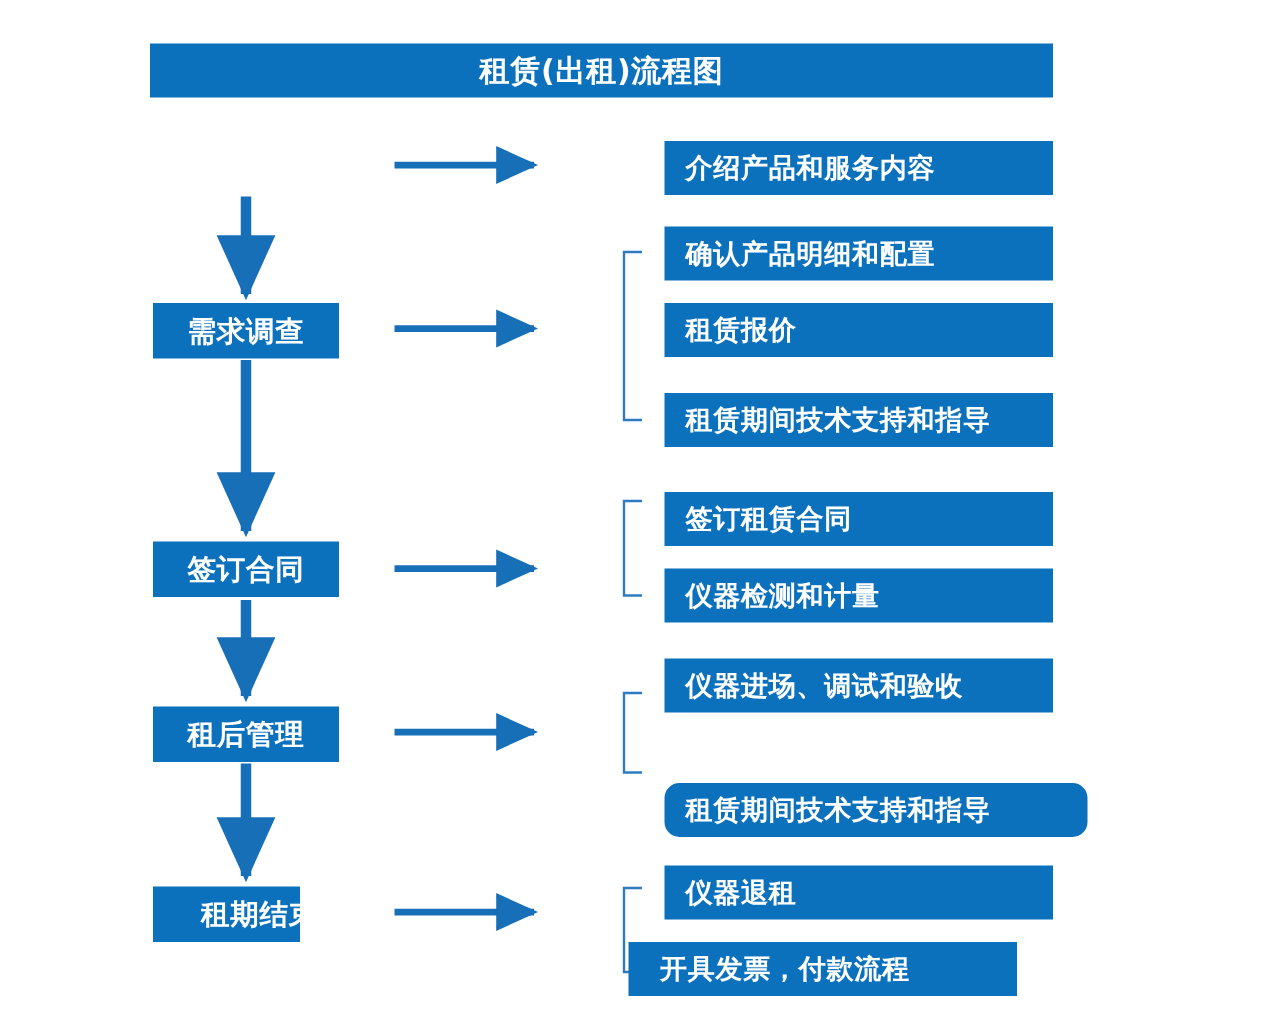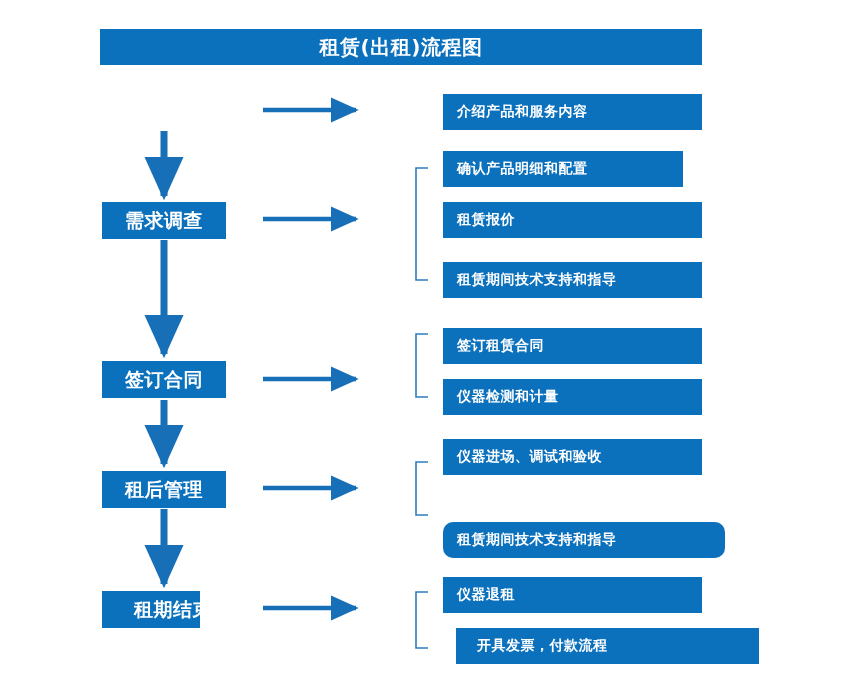--- a/index.html
+++ b/index.html
@@ -36,21 +36,21 @@
     justify-content: center;
     font-size: 20px;
   }
   .stage-box {
     justify-content: center;
     font-size: 19px;
   }
   .detail-box {
     justify-content: flex-start;
     padding-left: 14px;
-    font-size: 14px;
+    font-size: 18px;
   }
   svg { display: block; overflow: visible; }
 </style>
 </head>
 <body>
 
 <div id="canvas">
 
   <div class="box title-bar" style="left:100px; top:13px; width:602px; height:36px;">
     <span>租赁(出租)流程图</span>
@@ -123,21 +123,21 @@
   </div>
 
   <div class="box stage-box" style="left:102px; top:575px; width:98px; height:37px;padding-left:44px;">
     <span>租期结束</span>
   </div>
 
   <div class="box detail-box" style="left:443px; top:78px; width:259px; height:36px;">
     <span>介绍产品和服务内容</span>
   </div>
 
-  <div class="box detail-box" style="left:443px; top:135px; width:240px; height:36px;">
+  <div class="box detail-box" style="left:443px; top:135px; width:259px; height:36px;">
     <span>确认产品明细和配置</span>
   </div>
   <div class="box detail-box" style="left:443px; top:186px; width:259px; height:36px;">
     <span>租赁报价</span>
   </div>
   <div class="box detail-box" style="left:443px; top:246px; width:259px; height:36px;">
     <span>租赁期间技术支持和指导</span>
   </div>
 
   <div class="box detail-box" style="left:443px; top:312px; width:259px; height:36px;">
@@ -150,17 +150,17 @@
   <div class="box detail-box" style="left:443px; top:423px; width:259px; height:36px;">
     <span>仪器进场、调试和验收</span>
   </div>
   <div class="box detail-box" style="left:443px; top:506px; width:282px; height:36px;border-radius:10px;">
     <span>租赁期间技术支持和指导</span>
   </div>
 
   <div class="box detail-box" style="left:443px; top:561px; width:259px; height:36px;">
     <span>仪器退租</span>
   </div>
-  <div class="box detail-box" style="left:456px; top:612px; width:303px; height:36px;padding-left:21px;">
+  <div class="box detail-box" style="left:419px; top:612px; width:259px; height:36px;padding-left:21px;">
     <span>开具发票，付款流程</span>
   </div>
 
 </div>
 
 </body></html>

